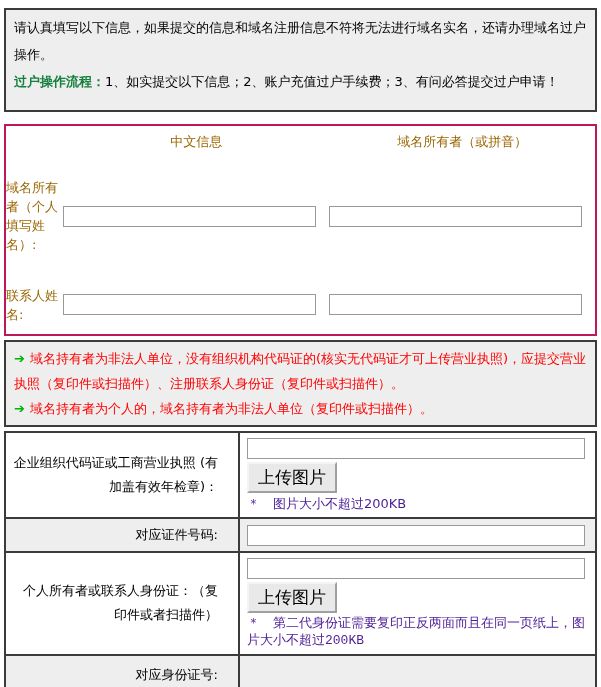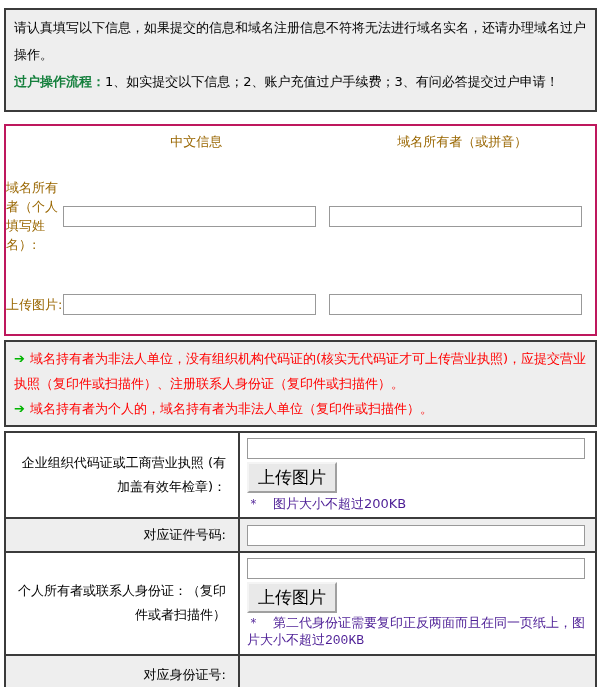--- a/index.html
+++ b/index.html
@@ -23,21 +23,21 @@
   .in-col input.txt { width:253px; }
 
   
   .notes-box { background:#eeeeee; border:2px solid #3b3b3b; margin-top:4px; padding:4px 8px; color:#ff0000; line-height:25px; }
   .bullet { color:#00b400; font-weight:bold; margin-right:5px; }
   .note-line b { font-weight:normal; }
 
   
   .form-table { width:100%; border-collapse:collapse; margin-top:4px; font-size:13px; }
   .form-table td { border:2px solid #3b3b3b; }
-  .flabel { width:234px; text-align:right; vertical-align:middle; padding:4px 12px 4px 6px; line-height:24px; background:#ffffff; }
+  .flabel { width:234px; text-align:right; vertical-align:middle; padding:4px 20px 4px 6px; line-height:24px; background:#ffffff; }
   .fcell { padding:5px 7px; vertical-align:middle; background:#ffffff; }
   .fcell input.txt { width:338px; }
   tr.shaded .flabel, tr.shaded .fcell { background:#eeeeee; }
   tr.row-upload1 { height:64px; }
   tr.row-number1 { height:28px; }
   tr.row-upload2 { height:84px;font-family:Liberation Mono, monospace; }
   tr.row-number2 { height:40px; }
   .upbtn { margin-top:3px; background:#e9e9e9; border:2px outset #f4f4f4; font-family:inherit; font-size:17px; padding:2px 9px; cursor:pointer; }
   .rednote { color:#4c1d95; margin-top:2px; line-height:17px; }
 </style>
@@ -59,21 +59,21 @@
       <td class="lbl-col"></td>
       <td class="head">中文信息</td>
       <td class="head">域名所有者（或拼音）</td>
     </tr>
     <tr class="r1">
       <td class="lbl-col">域名所有者（个人填写姓名）:</td>
       <td class="in-col"><input class="txt" type="text" value="" style=""></td>
       <td class="in-col"><input class="txt" type="text" value="" style=""></td>
     </tr>
     <tr class="r2">
-      <td class="lbl-col">上传图片:</td>
+      <td class="lbl-col">联系人姓名:</td>
       <td class="in-col"><input class="txt" type="text" value="" style=""></td>
       <td class="in-col"><input class="txt" type="text" value="" style=""></td>
     </tr>
   </tbody>
     </table>
 
   <div class="notes-box">
     <div class="note-line">
       <span class="bullet">➔</span><span>域名持有者为非法人单位，没有组织机构代码证的(</span><b>核实无代码证才可上传营业执照)</b><span>，应提交营业执照（复印件或扫描件）、注册联系人身份证（复印件或扫描件）。</span>
     </div>

